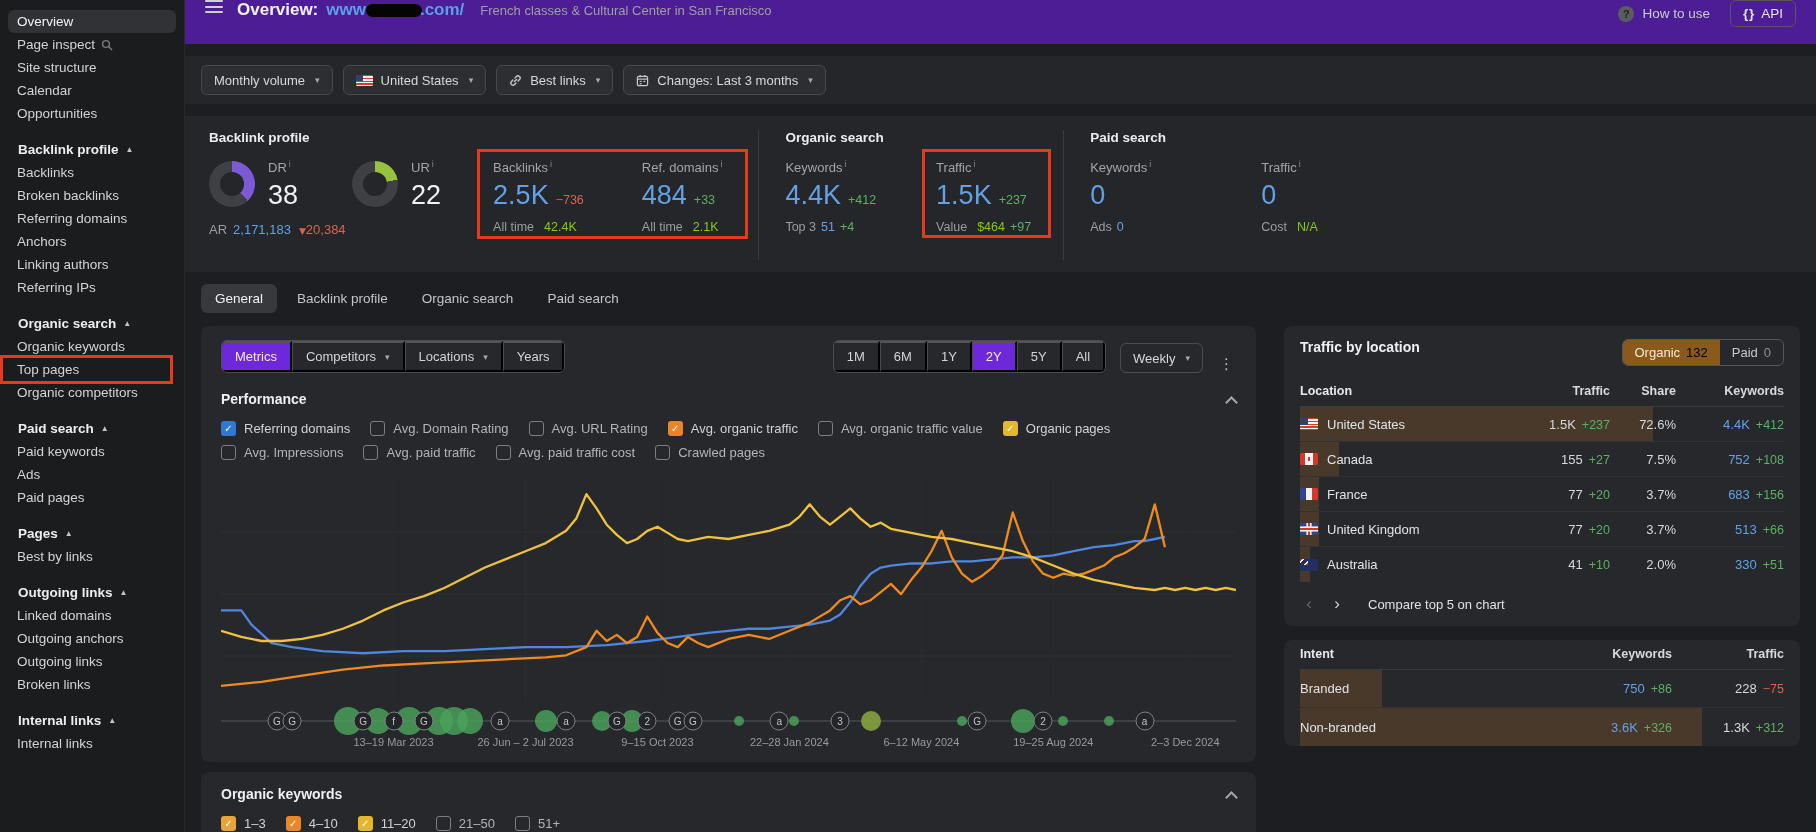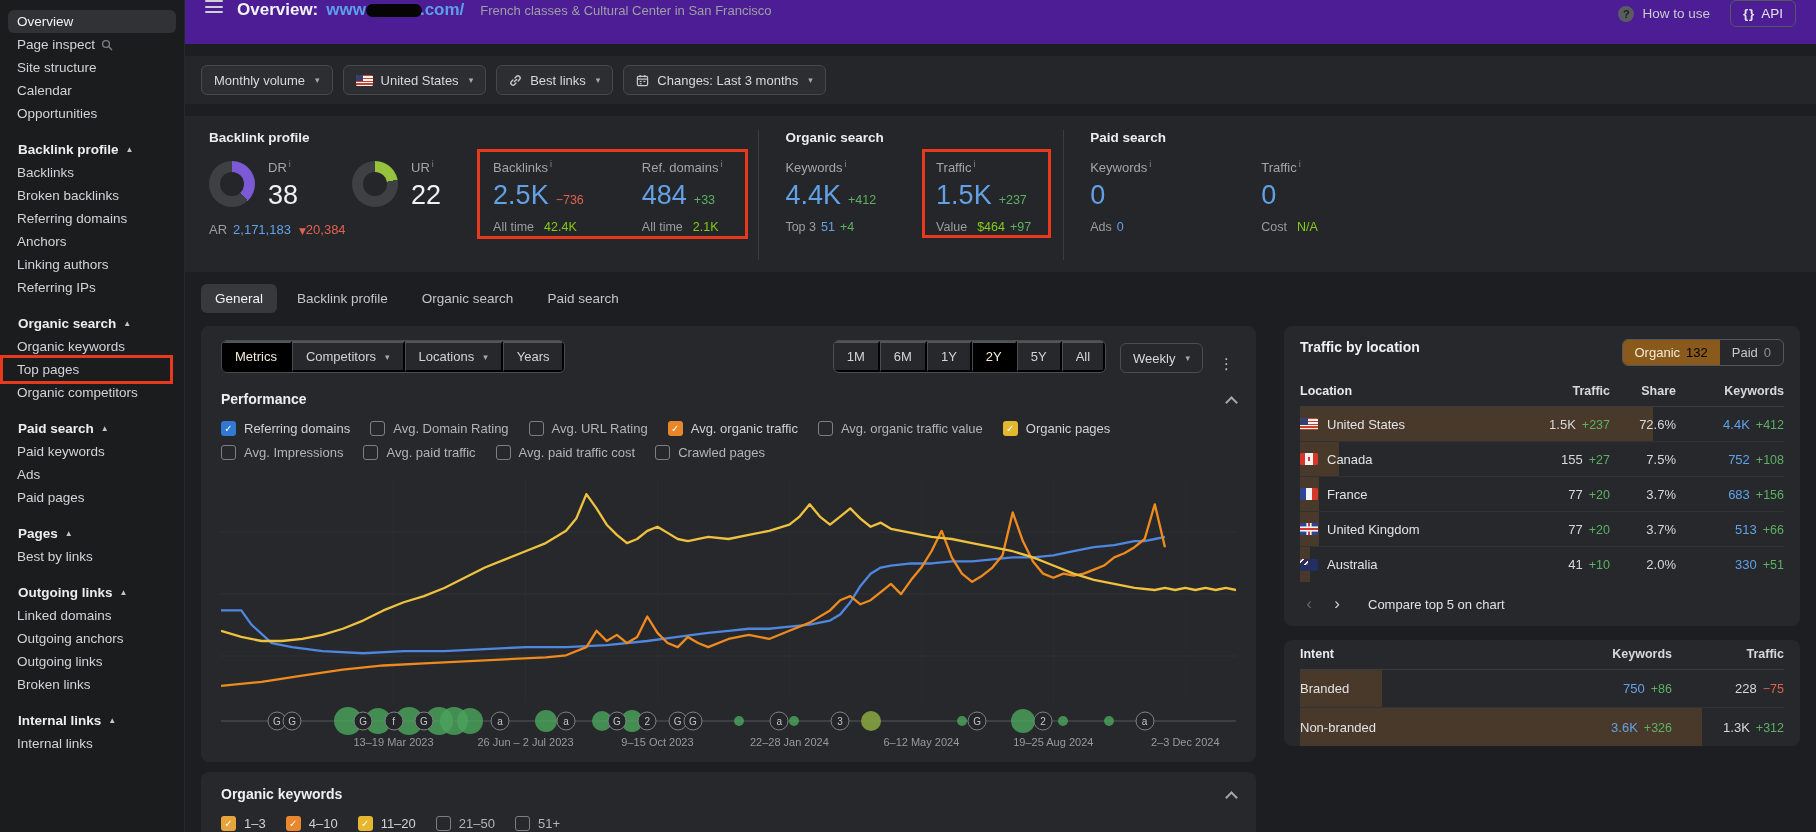--- a/index.html
+++ b/index.html
@@ -79,21 +79,21 @@
   .content{flex:1;display:flex;gap:28px;padding:13px 16px 0;min-height:0}
   .leftcol{flex:1;display:flex;flex-direction:column;gap:10px;min-width:0}
   .rightcol{width:516px;flex:none;display:flex;flex-direction:column;gap:14px}
   .card{background:#26282b;border-radius:8px}
 
   .chartcard{padding:14px 20px 6px;flex:none}
   .controls{display:flex;align-items:center;margin-bottom:18px}
   .seg{display:flex;border:1px solid #4a4d50;border-radius:6px;overflow:hidden}
   .seg-btn{padding:6px 13px;font-size:13px;color:#d2d4d6;border-left:1px solid #4a4d50;background:transparent;display:flex;align-items:center;gap:7px;cursor:pointer;white-space:nowrap}
   .seg-btn:first-child{border-left:none}
-  .seg-btn.active{background:#000000;color:#f6ecdc}
+  .seg-btn.active{background:#6d28d9;color:#f6ecdc}
   .right-controls{margin-left:auto;display:flex;align-items:flex-end;gap:14px}
   .dd{height:30px;border:1px solid #4a4d50;background:transparent;border-radius:6px;display:flex;align-items:center;gap:8px;padding:0 12px;font-size:13px;color:#d6d8da;cursor:pointer}
   .kebab{color:#b9bbbd;font-size:15px;letter-spacing:0;cursor:pointer;padding:0 2px;font-family:"DejaVu Sans",sans-serif}
 
   .perf-head{display:flex;align-items:flex-end;margin-bottom:14px}
   .sec-title{font-weight:bold;font-size:14px;color:#eeeff0}
   .chev{margin-left:auto;width:9px;height:9px;border-left:2px solid #a6a9ac;border-top:2px solid #a6a9ac;transform:rotate(45deg);margin-top:5px;cursor:pointer}
   .toggles{display:flex;gap:20px;margin-bottom:9px}
   .toggle{display:flex;align-items:center;gap:8px;font-size:13px;color:#d0d2d4;cursor:pointer;white-space:nowrap}
   .toggle.un{color:#b2b4b6}

